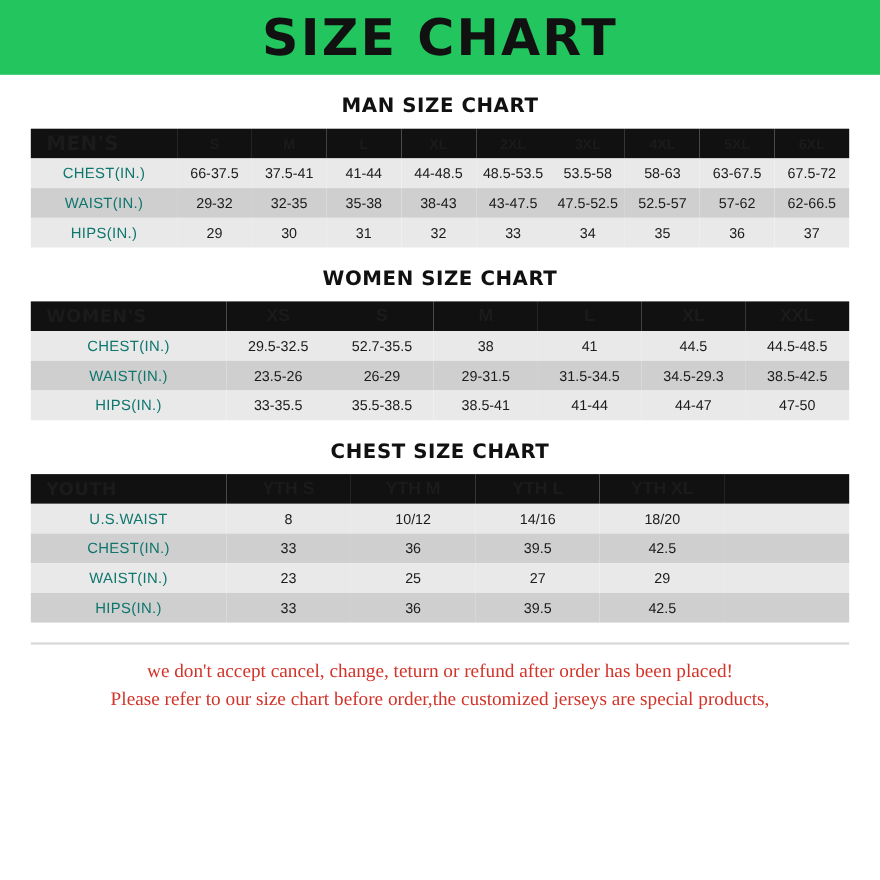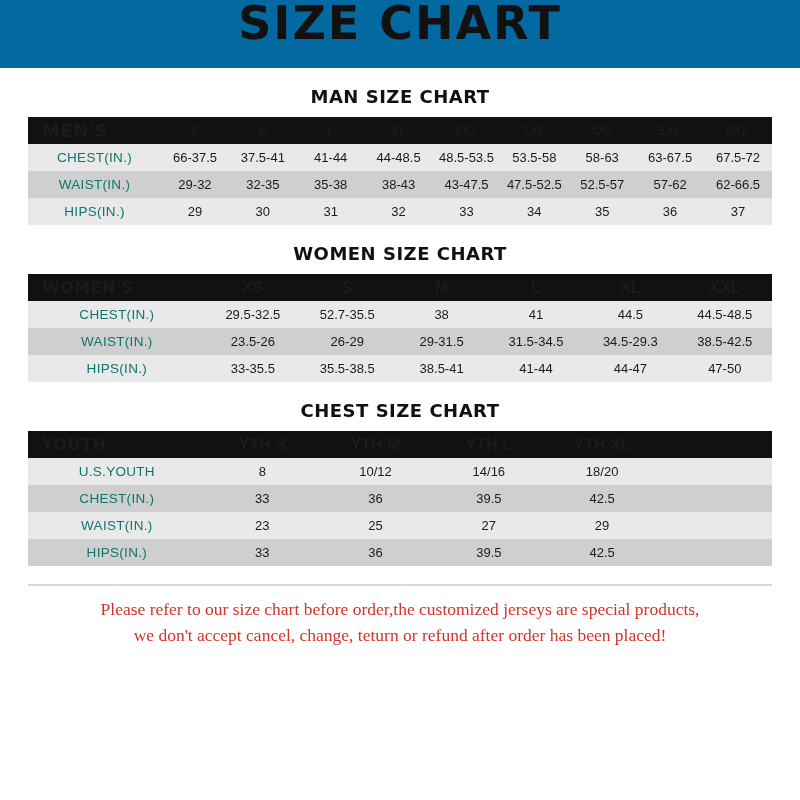--- a/index.html
+++ b/index.html
@@ -15,23 +15,23 @@
   }
   .page {
     width: 800px;
     height: 800px;
     position: relative;
     background: #ffffff;
     box-sizing: border-box;
   }
   .banner {
     height: 68px;
-    background: #0369a1;
+    background: #22c55e;
     display: flex;
-    align-items: flex-start;
+    align-items: center;
     justify-content: center;
   }
   .banner-title {
     font-family: "DejaVu Sans", sans-serif;
     font-weight: bold;
     font-size: 46px;
     letter-spacing: 2px;
     color: #111111;
     line-height: 1;
   }
@@ -221,21 +221,21 @@
           <th class="corner" style="width:22%">YOUTH</th>
           <th>YTH S</th>
           <th>YTH M</th>
           <th>YTH L</th>
           <th>YTH XL</th>
           <th></th>
         </tr>
       </thead>
       <tbody>
         <tr class="row-light">
-          <td class="rowhead">U.S.YOUTH</td>
+          <td class="rowhead">U.S.WAIST</td>
           <td>8</td>
           <td>10/12</td>
           <td>14/16</td>
           <td>18/20</td>
           <td></td>
         </tr>
         <tr class="row-dark">
           <td class="rowhead">CHEST(IN.)</td>
           <td>33</td>
           <td>36</td>
@@ -256,18 +256,18 @@
           <td>33</td>
           <td>36</td>
           <td>39.5</td>
           <td>42.5</td>
           <td></td>
         </tr>
       </tbody>
     </table>
 
     <div class="footer-note">
+      <div>we don't accept cancel, change, teturn or refund after order has been placed!</div>
       <div>Please refer to our size chart before order,the customized jerseys are special products,</div>
-      <div>we don't accept cancel, change, teturn or refund after order has been placed!</div>
     </div>
 
   </div>
 </div>
 
 </body></html>

